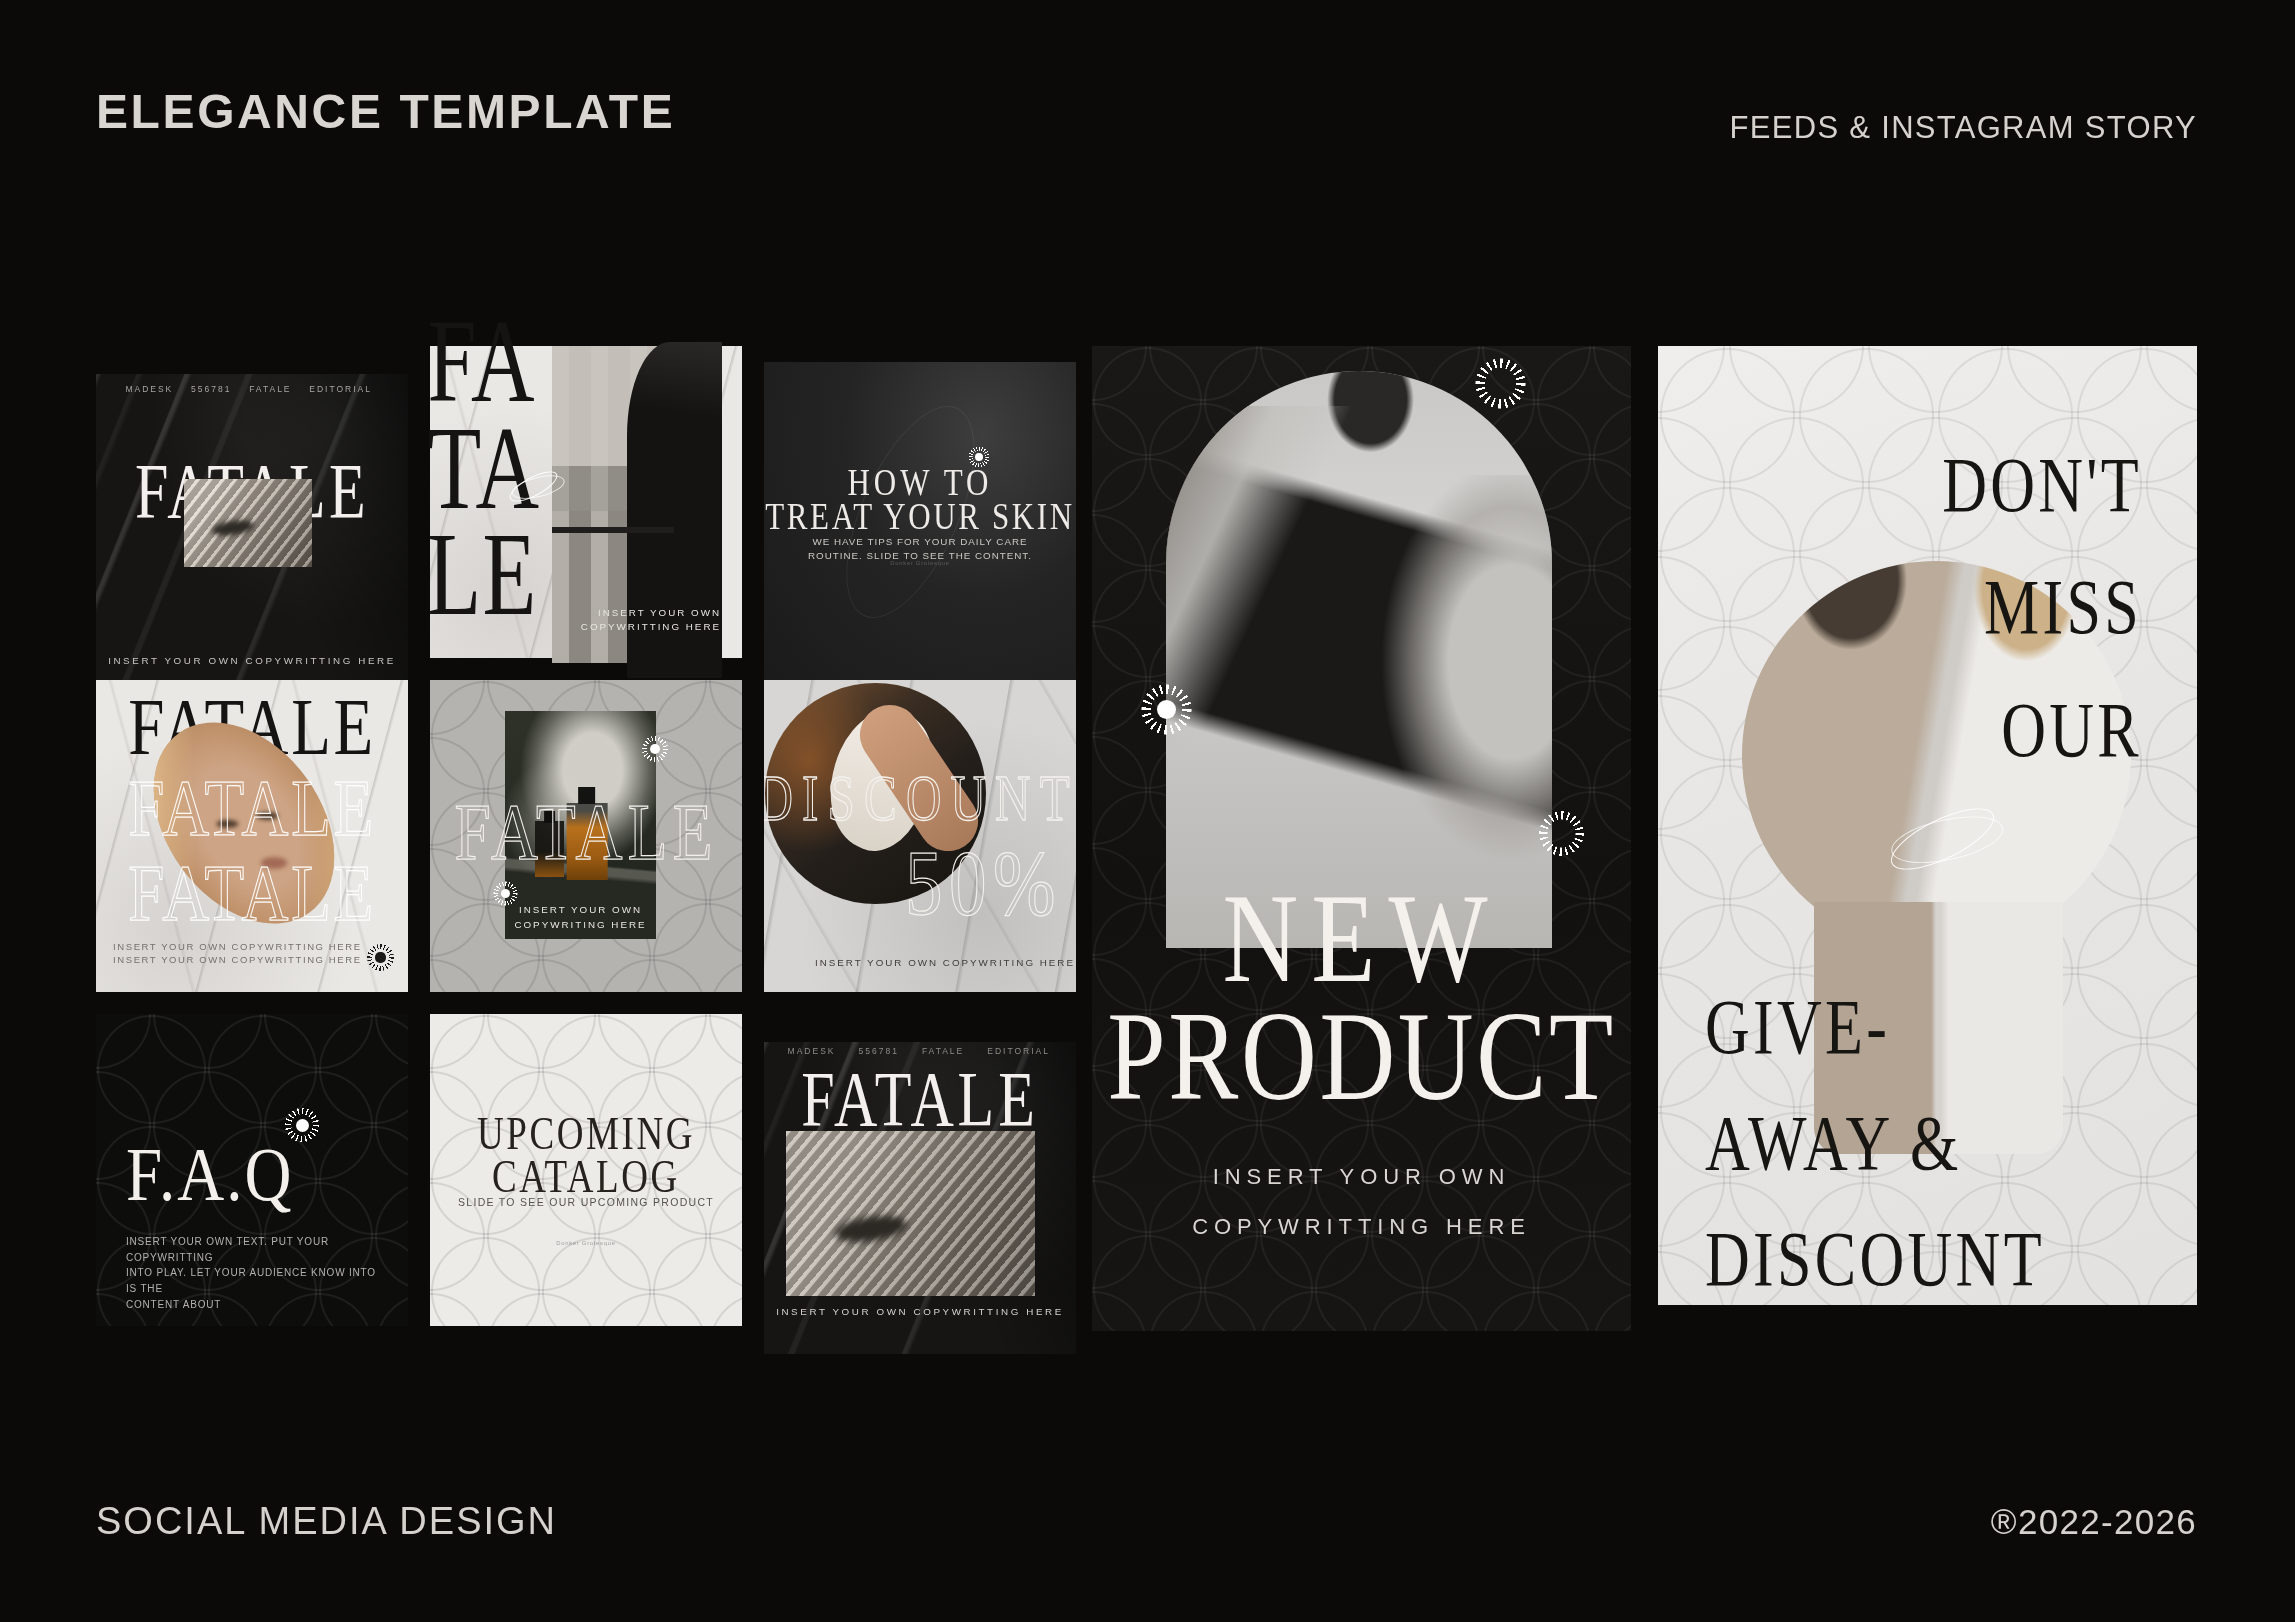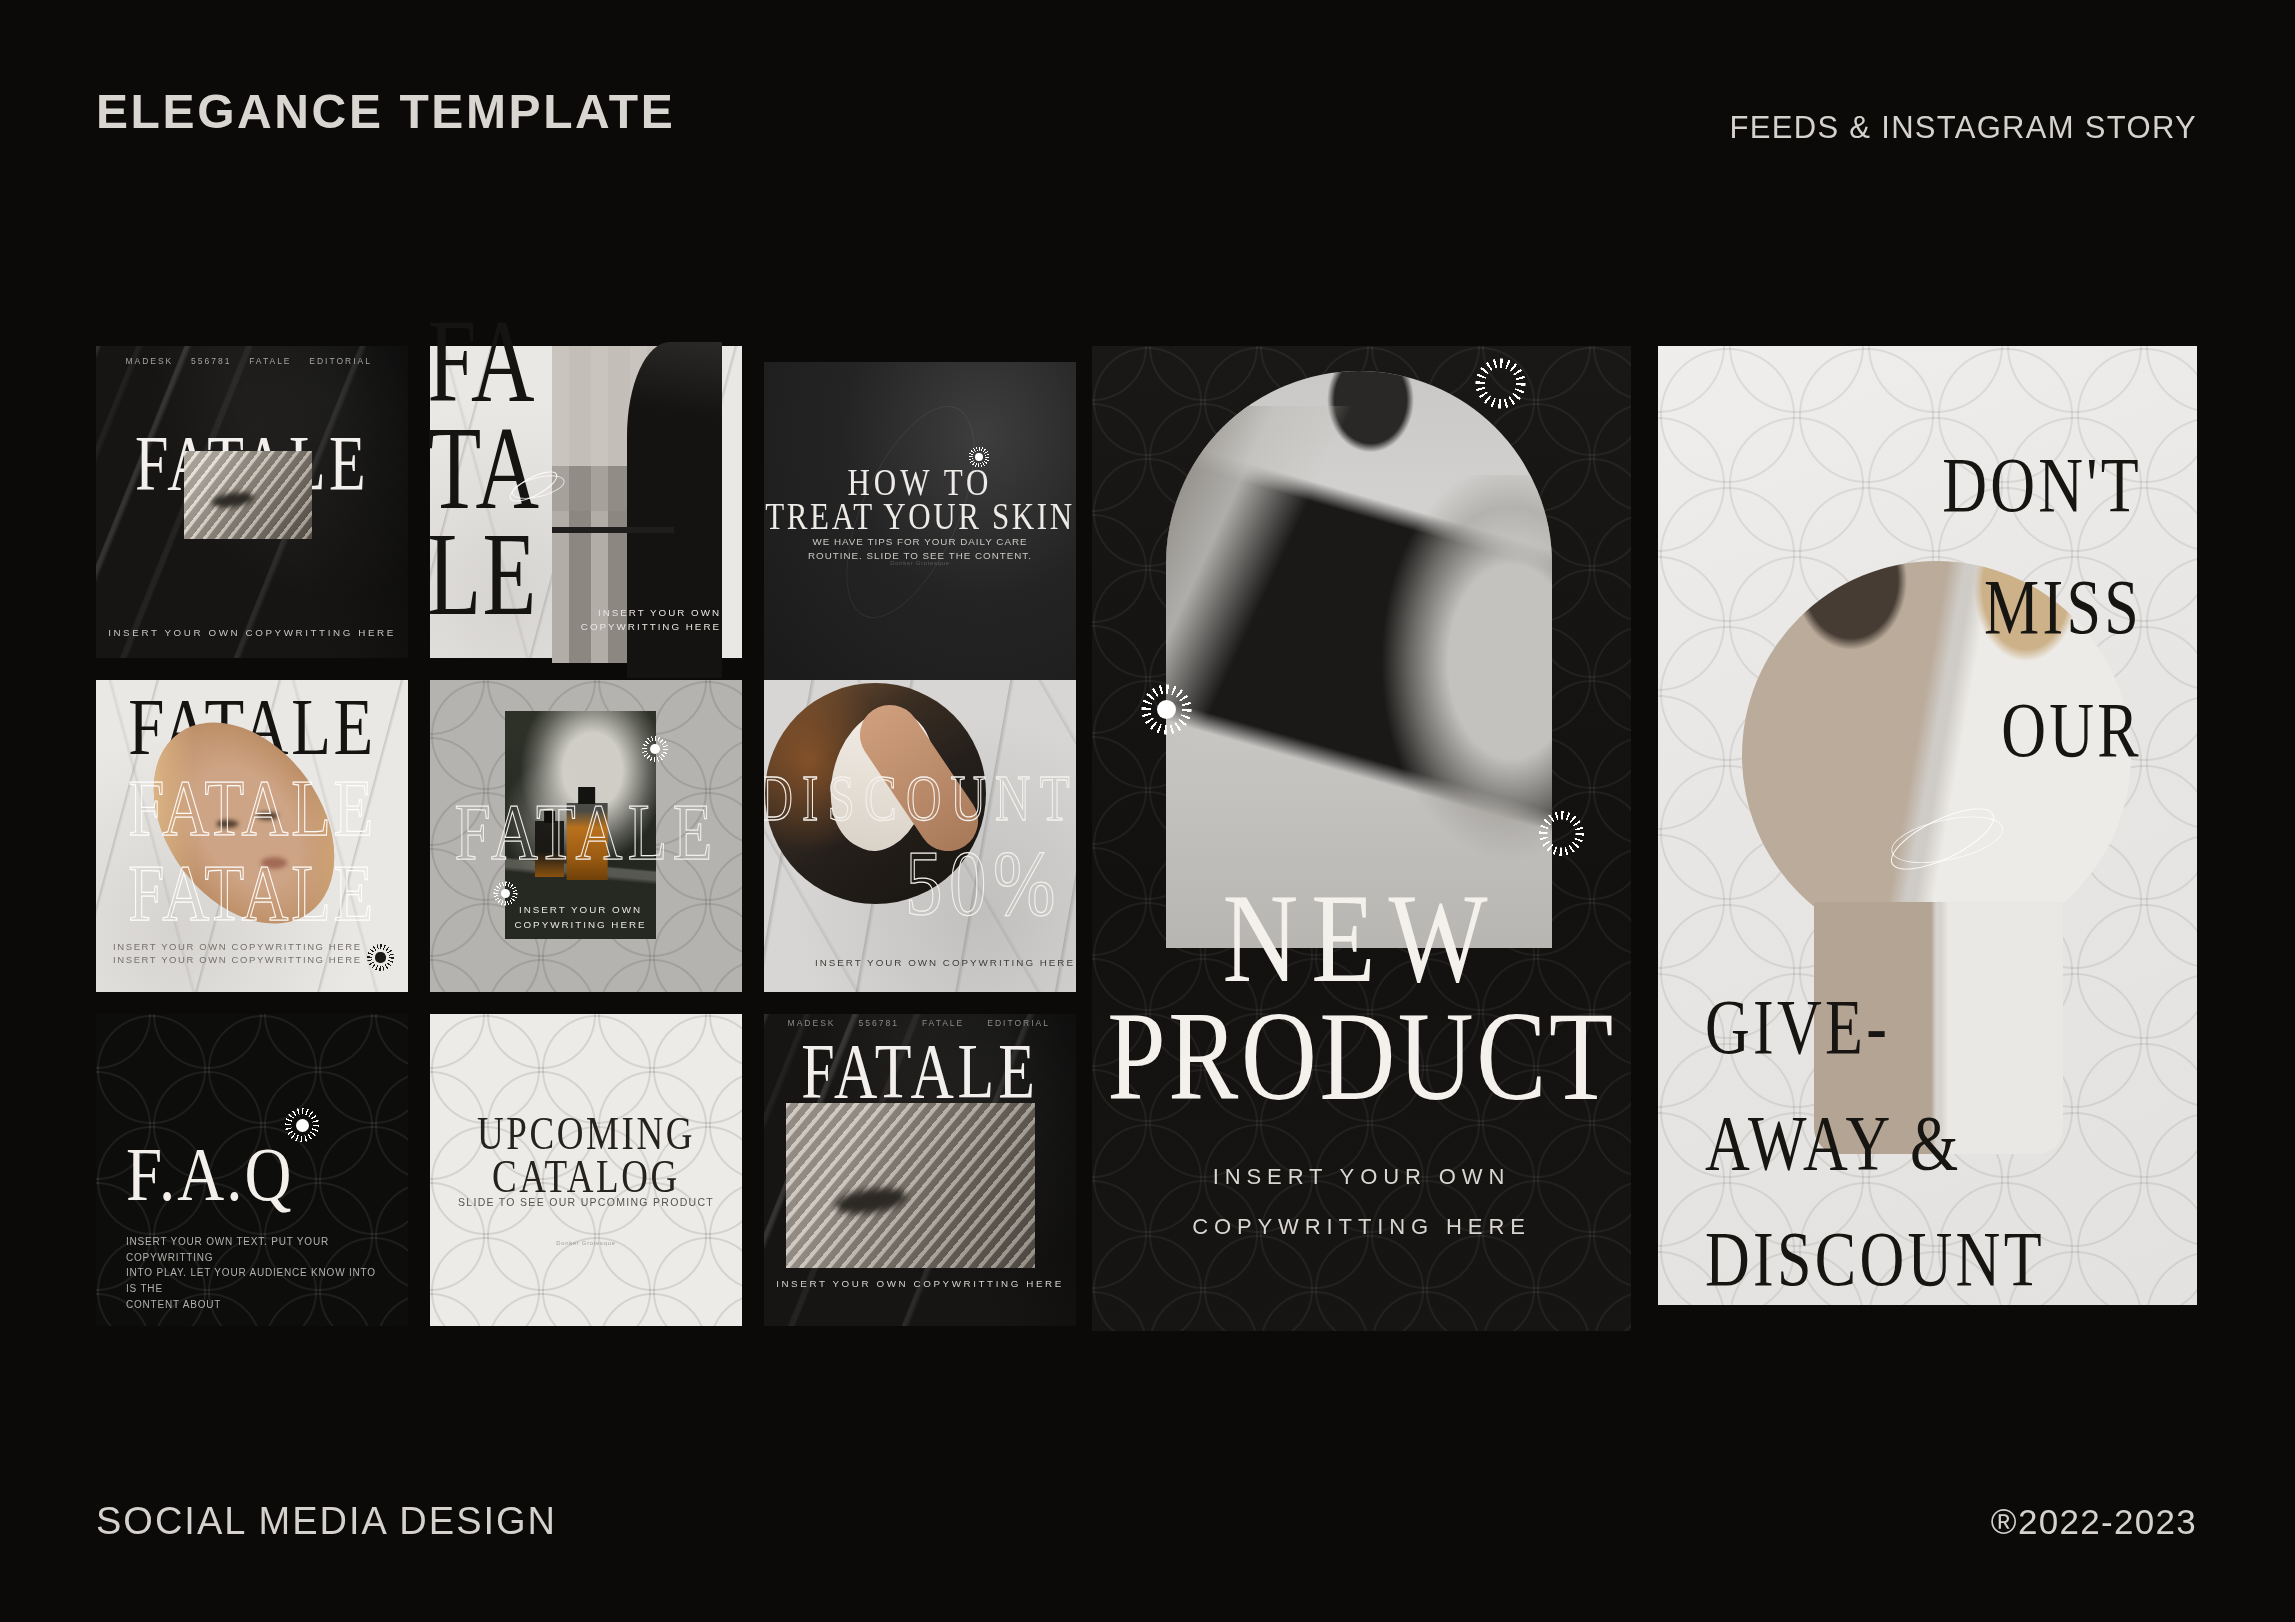--- a/index.html
+++ b/index.html
@@ -28,21 +28,21 @@
     background-position:0 0,56px 56px;}
   .rings-lg::before{background-image:
       radial-gradient(circle at 50% 50%, transparent 65px, var(--ring) 66px, var(--ring) 67px, transparent 68px),
       radial-gradient(circle at 50% 50%, transparent 65px, var(--ring) 66px, var(--ring) 67px, transparent 68px);
     background-size:139px 139px,139px 139px;background-position:0 0,69px 69px;}
 
   
   .marble-dark{background-color:#161514;background-image:
       linear-gradient(112deg, rgba(255,255,255,.10) 0 .6%, transparent 1.4% 9%, rgba(255,255,255,.05) 9.4% 10%, transparent 11% 20%, rgba(255,255,255,.13) 20.4% 21%, transparent 22% 34%, rgba(255,255,255,.06) 34.5% 35.5%, transparent 36% 60%, rgba(255,255,255,.09) 60.4% 61%, transparent 62%),
       linear-gradient(250deg, rgba(0,0,0,.55), transparent 45%),
-      radial-gradient(ellipse at 75% 15%, rgba(255,255,255,.08), transparent 55%);}
+      radial-gradient(ellipse at 75% 15%, rgba(255,255,255,.08), transparent 55%); margin-top: 28px;}
   .marble-light{background-color:#eae8e5;background-image:
       repeating-linear-gradient(105deg, transparent 0 58px, rgba(120,118,114,.28) 59px, transparent 62px 118px),
       repeating-linear-gradient(75deg, transparent 0 92px, rgba(140,137,132,.18) 94px, transparent 97px 177px),
       radial-gradient(ellipse at 25% 80%, rgba(175,172,167,.35), transparent 55%);}
   .marble-gray{background-color:#d7d6d4;background-image:
       repeating-linear-gradient(100deg, transparent 0 46px, rgba(110,110,108,.30) 47px, transparent 51px 98px),
       repeating-linear-gradient(60deg, transparent 0 79px, rgba(130,130,128,.22) 80px, transparent 84px 157px),
       radial-gradient(ellipse at 70% 75%, rgba(150,150,148,.35), transparent 60%);}
 
   
@@ -389,14 +389,14 @@
     <div>OUR</div>
   </div>
   <div class="abs serif bot-lines">
     <div>GIVE-</div>
     <div>AWAY &amp;</div>
     <div>DISCOUNT</div>
   </div>
 </div>
 
 <div class="abs ftr-left">SOCIAL MEDIA DESIGN</div>
-<div class="abs ftr-right">®2022-2023</div>
+<div class="abs ftr-right">®2022-2026</div>
 
 
 </body></html>

